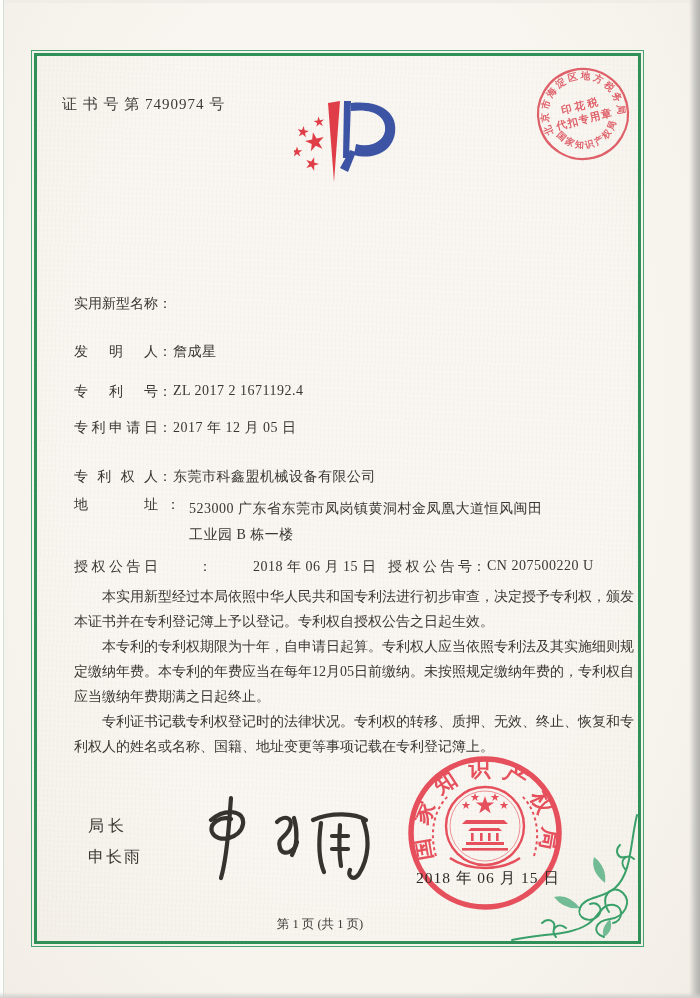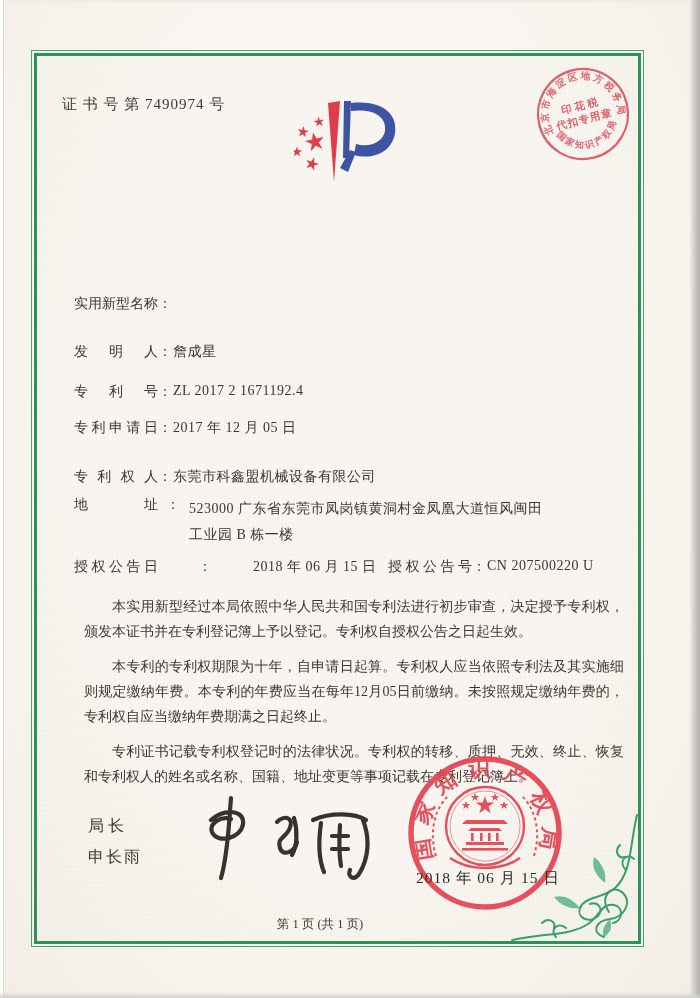--- a/index.html
+++ b/index.html
@@ -47,21 +47,21 @@
   .fcolon { display:inline-block; width:15px; }
   .fvalue { letter-spacing:0.5px; }
   .r1 { top:0; } .r2 { top:48px; } .r3 { top:88px; } .r4 { top:124px; }
   .r5 { top:173px; } .r6 { top:201px;gap:8px; } .r7 { top:263px;gap:40px; }
   .addr-val { white-space:normal; line-height:26px; }
   .grant-right { position:absolute; left:314px; top:0; display:flex; white-space:nowrap; }
 
   
   .paras { position:absolute; left:74px; top:584px; width:560px; font-size:14px;
            line-height:25px; text-align:justify; color:#3b3833; }
-  .paras p { margin:10px; text-indent:2em; }
+  .paras p { margin:0; text-indent:2em; }
 
   
   .signer-title { position:absolute; left:88px; top:816px; font-size:16px; letter-spacing:4px; }
   .signer-name  { position:absolute; left:88px; top:847px; font-size:16px; letter-spacing:2px; }
   .signature-svg { position:absolute; left:185px; top:792px; }
 
   
   .seal-svg { position:absolute; left:398px; top:746px; }
   .seal-date { position:absolute; left:413px; top:868px; width:150px; text-align:center;
                font-size:15.5px; letter-spacing:1px; color:#2c2a26; }

